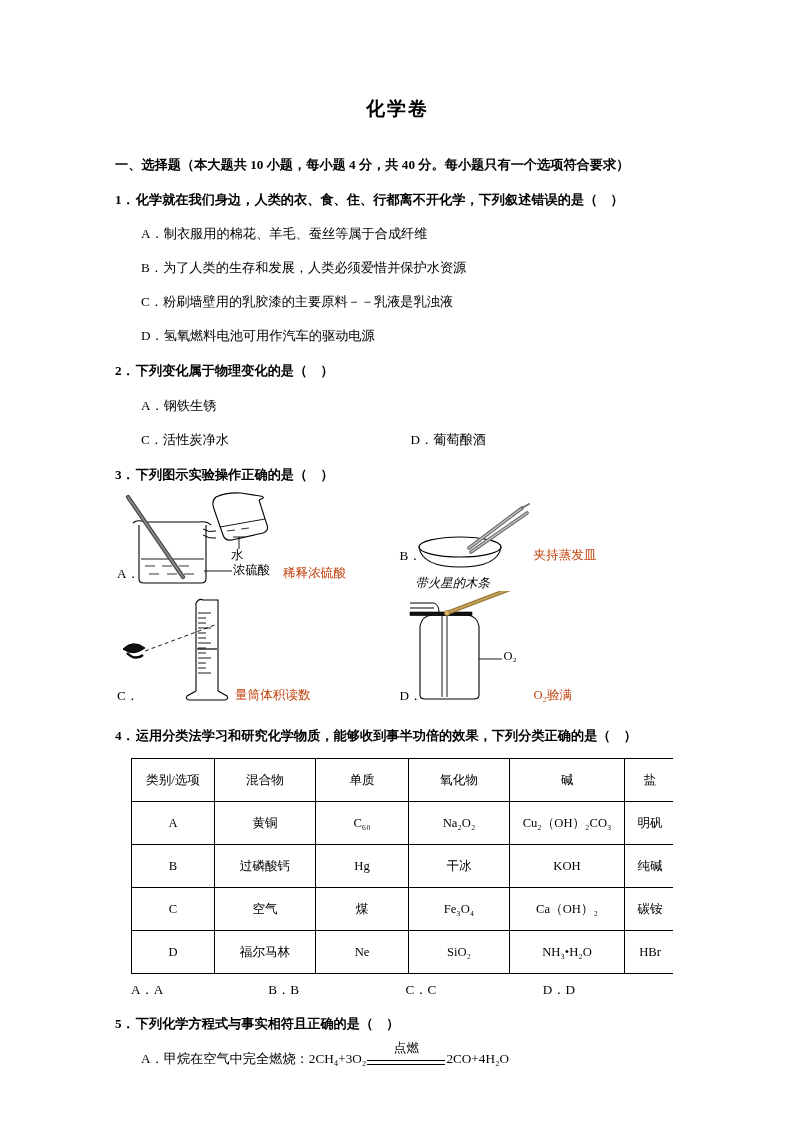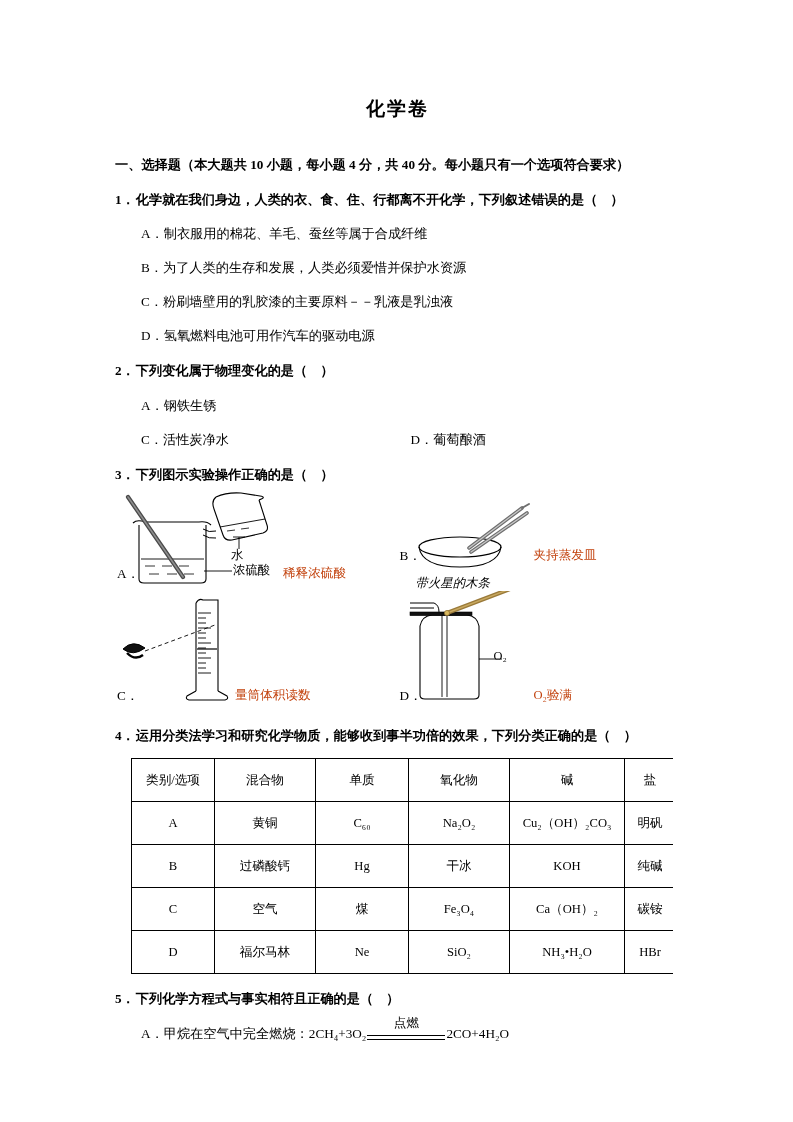--- a/index.html
+++ b/index.html
@@ -334,21 +334,21 @@
             <line x1="44" y1="24" x2="44" y2="106" stroke="#000" stroke-width="0.9"></line>
             <line x1="49" y1="24" x2="49" y2="106" stroke="#000" stroke-width="0.9"></line>
 
             <path d="M112,-2 L49,22" stroke="#9a7a3a" stroke-width="4.2" stroke-linecap="round"></path>
             <path d="M112,-2 L49,22" stroke="#c9a960" stroke-width="1.4" stroke-linecap="round"></path>
 
             <circle cx="49" cy="22" r="2.6" fill="#d8b860" stroke="#8a6a2a" stroke-width="0.7"></circle>
 
             <line x1="81" y1="68" x2="104" y2="68" stroke="#000" stroke-width="0.9"></line>
           </svg>
-          <div class="fig-annot" style="left:96px; top:58px;">O₂</div>
+          <div class="fig-annot" style="left:106px; top:58px;">O₂</div>
           <div class="fig-caption" style="left:136px; top:96px;">O₂验满</div>
         </div>
       </div>
     </div>
 
     <div class="q-stem">
       <span class="q-num">4．</span><span>运用分类法学习和研究化学物质，能够收到事半功倍的效果，下列分类正确的是（</span><span class="blank-paren">&nbsp;&nbsp;&nbsp;&nbsp;</span><span>）</span>
     </div>
 
     <div class="tbl-wrap">
@@ -391,20 +391,26 @@
           <td>福尔马林</td>
           <td>Ne</td>
           <td>SiO₂</td>
           <td>NH₃•H₂O</td>
           <td>HBr</td>
         </tr>
       </tbody>
         </table>
     </div>
 
+    <div class="answers-abcd">
+      <div>A．A</div>
+      <div>B．B</div>
+      <div>C．C</div>
+      <div>D．D</div>
+    </div>
 
     <div class="q-stem">
       <span class="q-num">5．</span><span>下列化学方程式与事实相符且正确的是（</span><span class="blank-paren">&nbsp;&nbsp;&nbsp;&nbsp;</span><span>）</span>
     </div>
 
     <div class="eq-line">
       <span>A．</span>
         <span>甲烷在空气中完全燃烧：</span>
         <span>2CH₄+3O₂</span>
         <span class="rxn-arrow">

